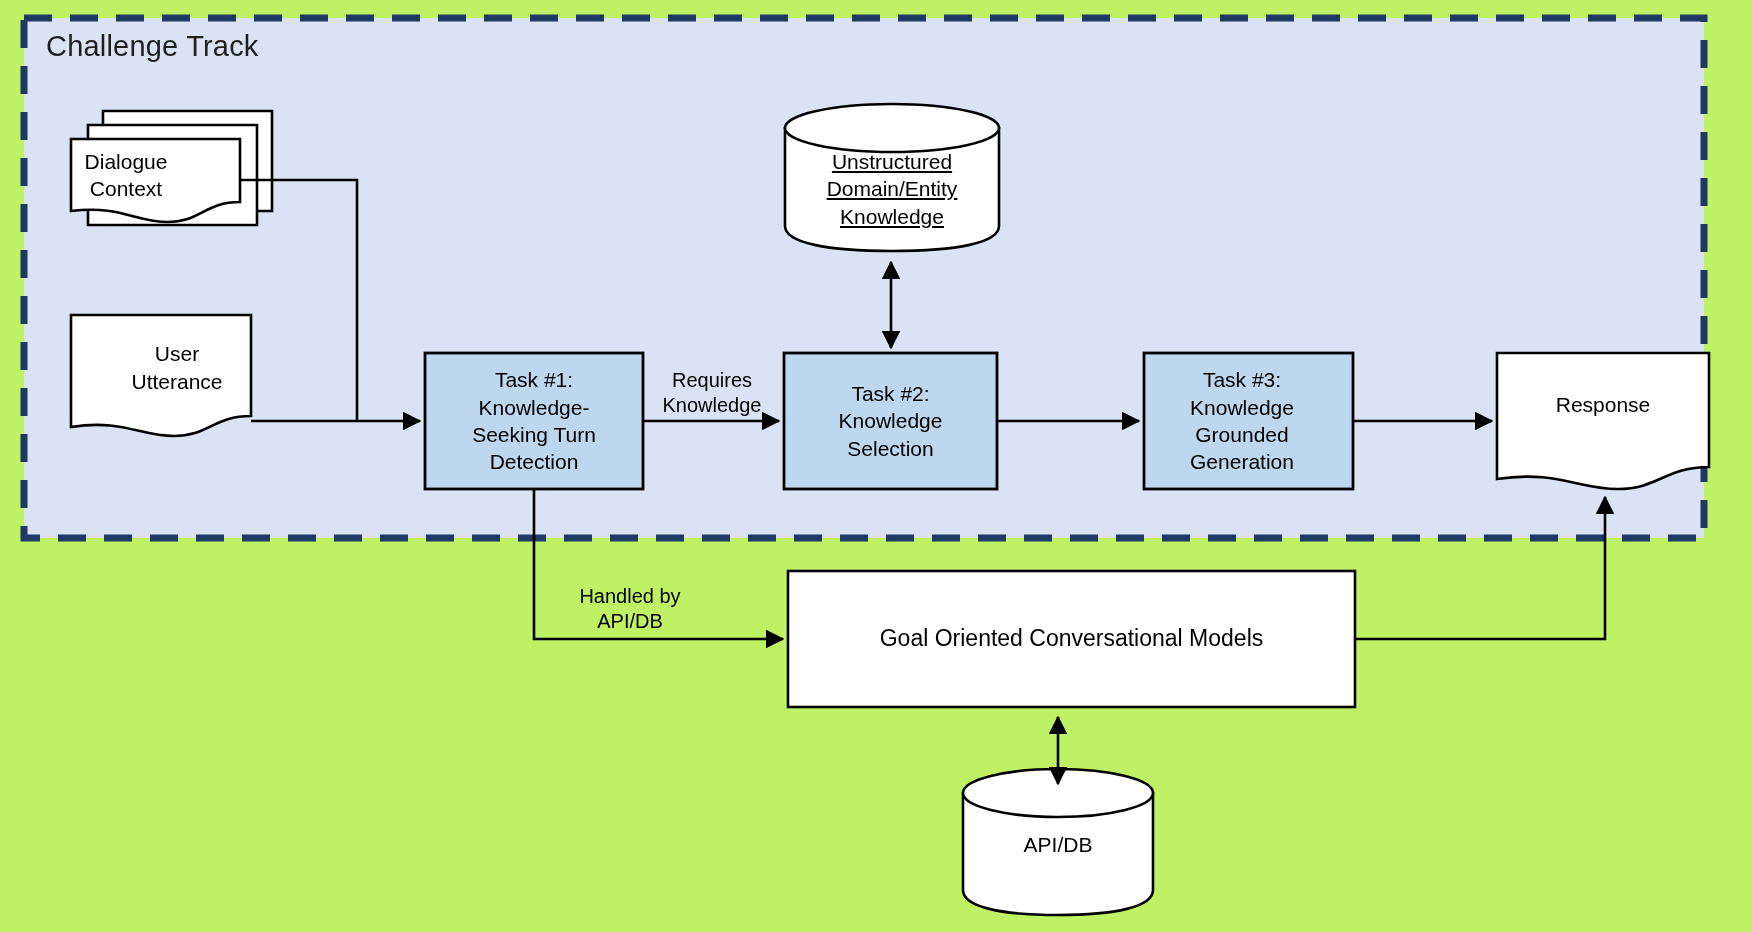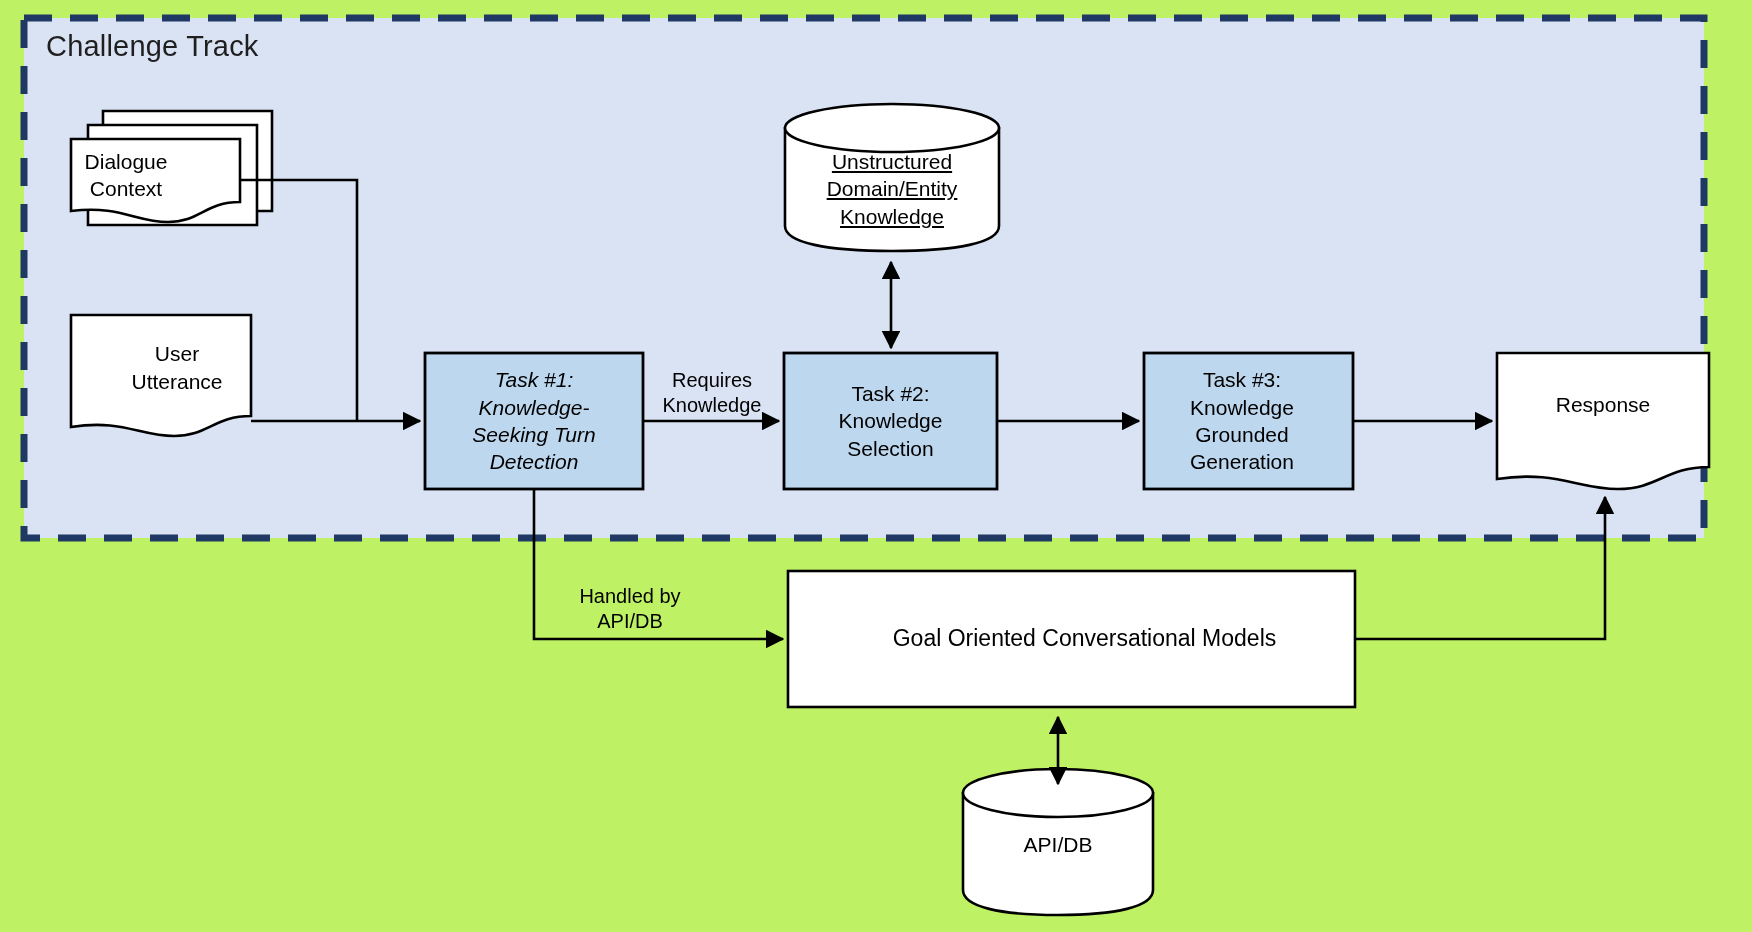--- a/index.html
+++ b/index.html
@@ -129,41 +129,41 @@
   </svg>
 
   <div class="track-title">Challenge Track</div>
 
   <div class="node-label t-doc" style="left:53px; top:139px; width:146px; height:72px;">Dialogue
 Context</div>
 
   <div class="node-label t-doc" style="left:71px; top:315px; width:212px; height:105px;">User
 Utterance</div>
 
-  <div class="node-label t-task" style="left:425px; top:353px; width:218px; height:136px;font-style:italic;">Task #1:
+  <div class="node-label t-task" style="left:425px; top:353px; width:218px; height:136px;">Task #1:
 Knowledge-
 Seeking Turn
 Detection</div>
 
   <div class="node-label t-cyl" style="left:785px; top:130px; width:214px; height:118px;text-decoration:underline;">Unstructured
 Domain/Entity
 Knowledge</div>
 
   <div class="node-label t-task" style="left:784px; top:353px; width:213px; height:136px;">Task #2:
 Knowledge
 Selection</div>
 
   <div class="node-label t-task" style="left:1144px; top:353px; width:196px; height:136px;">Task #3:
 Knowledge
 Grounded
 Generation</div>
 
   <div class="node-label t-doc" style="left:1497px; top:353px; width:212px; height:104px;">Response</div>
 
-  <div class="node-label t-wide" style="left:788px; top:571px; width:567px; height:136px;padding-left:13px;">Goal Oriented Conversational Models</div>
+  <div class="node-label t-wide" style="left:788px; top:571px; width:567px; height:136px;">Goal Oriented Conversational Models</div>
 
   <div class="node-label t-cyl" style="left:963px; top:795px; width:190px; height:100px;">API/DB</div>
 
   <div class="edge-label" style="left:648px; top:368px; width:128px;">Requires
 Knowledge</div>
 
   <div class="edge-label" style="left:545px; top:584px; width:170px;">Handled by
 API/DB</div>
 
 </div>

